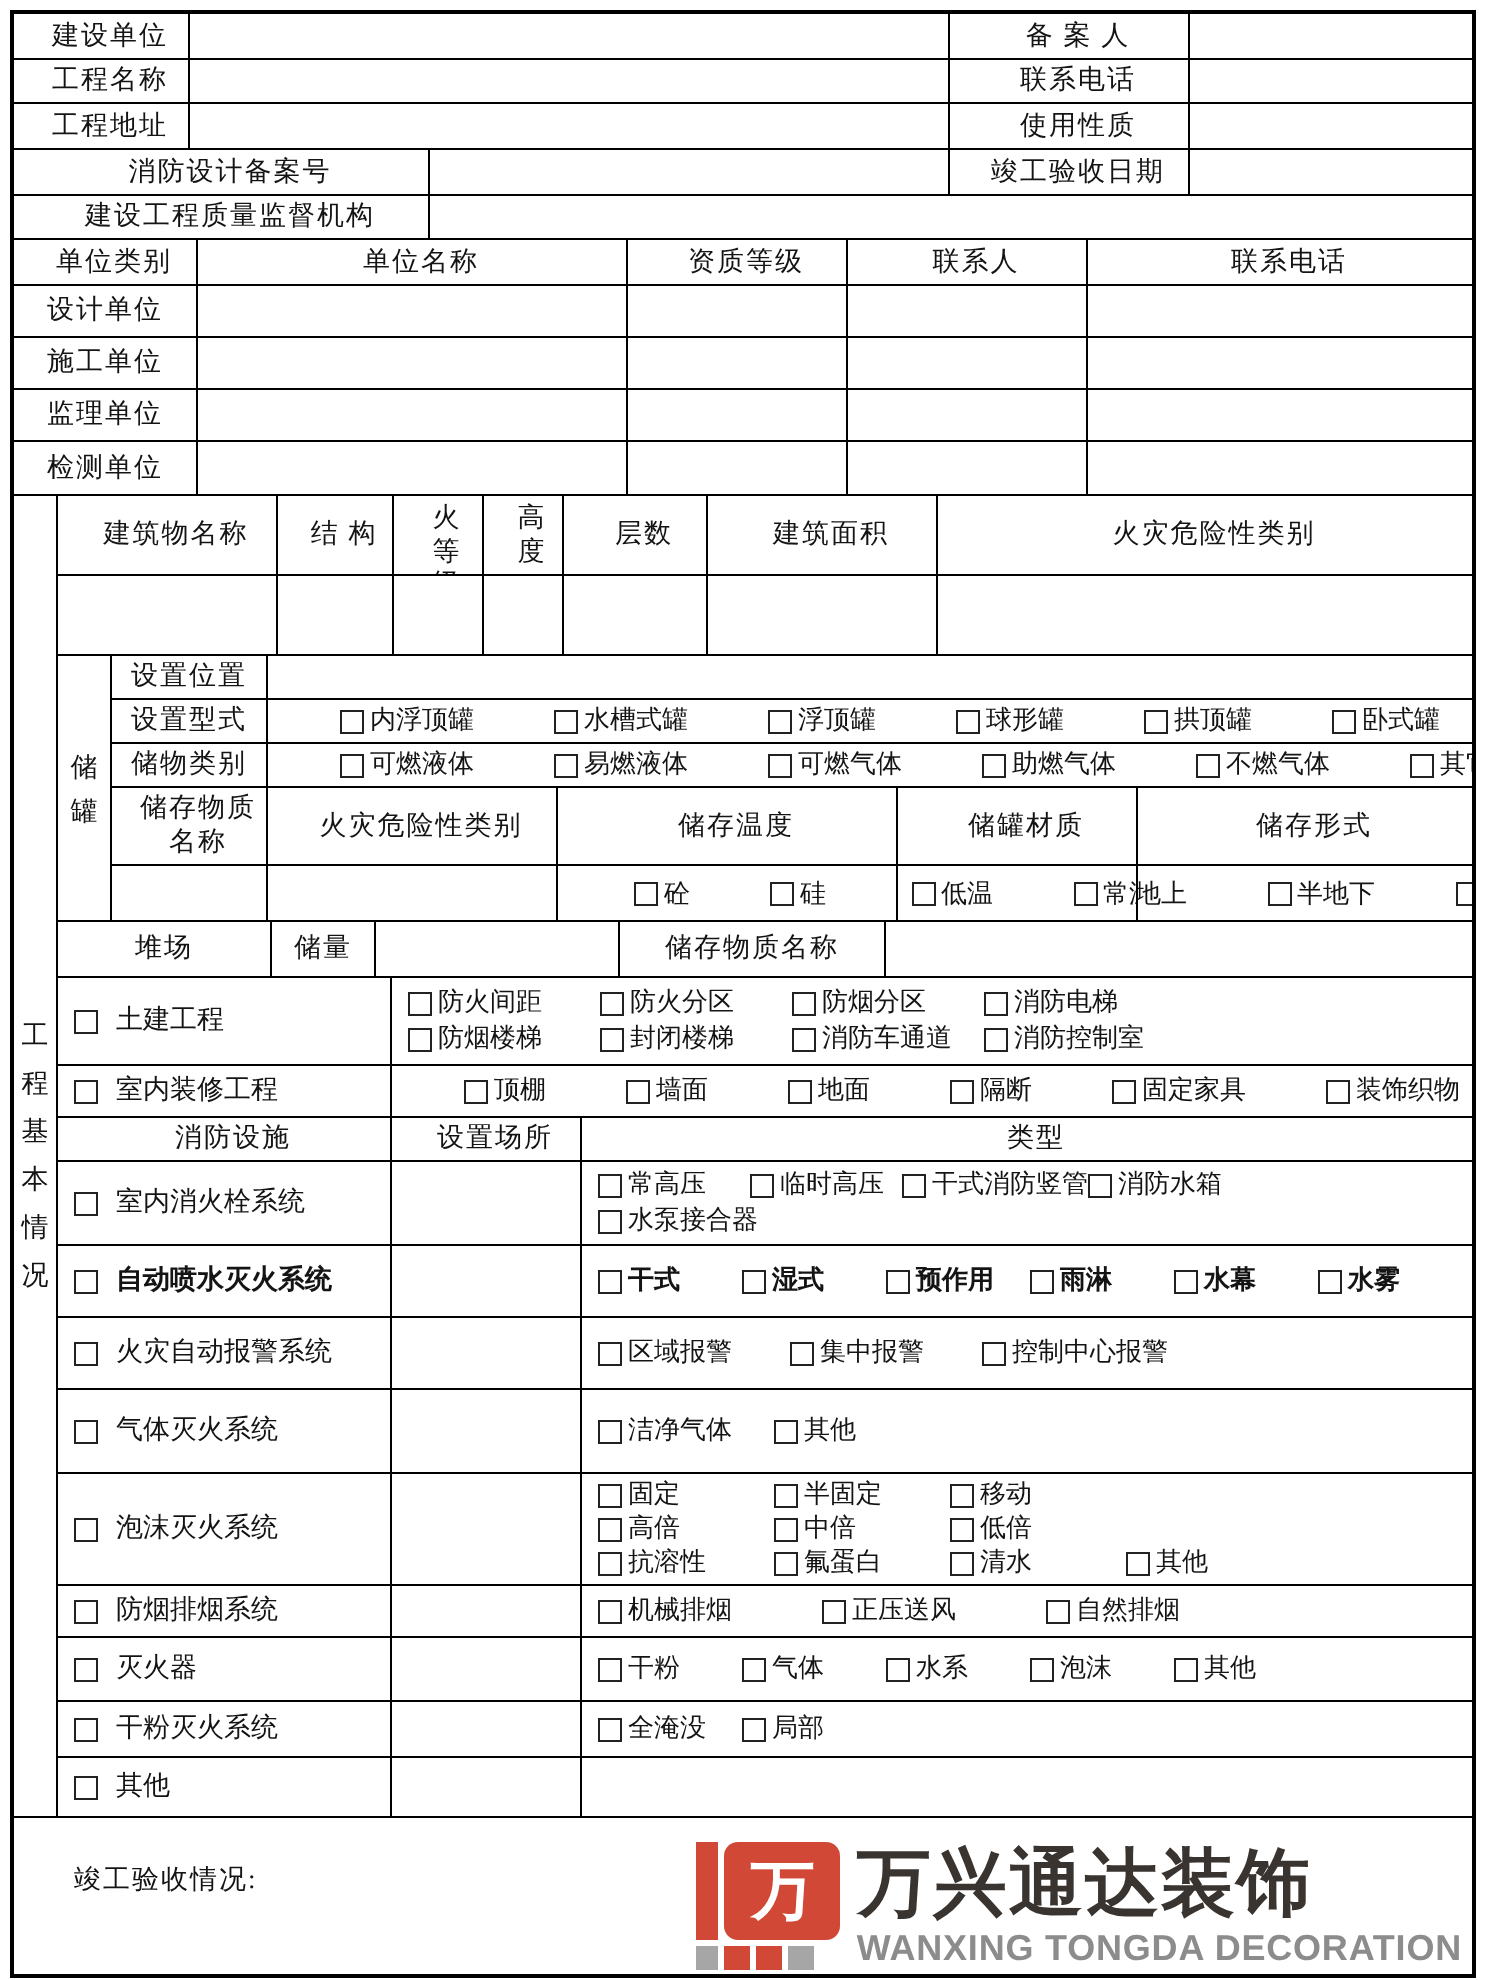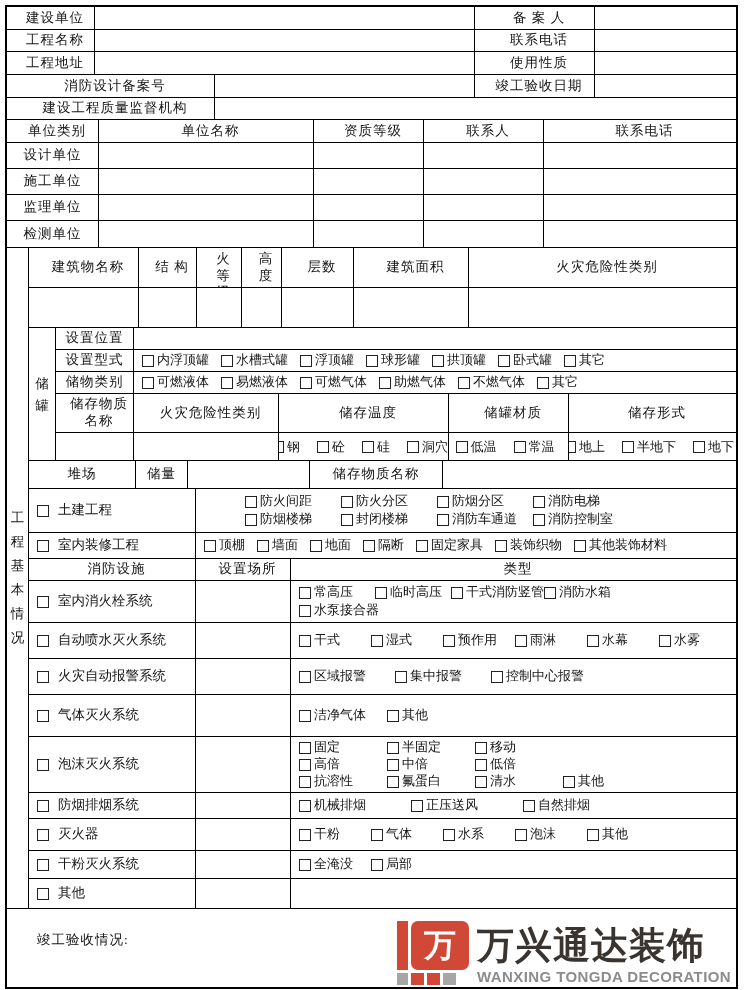--- a/index.html
+++ b/index.html
@@ -39,21 +39,21 @@
           justify-content:center;gap:6px;font-size:13.5px;box-sizing:border-box;}
   .vstrip2{border-right:1px solid #000;display:flex;flex-direction:column;align-items:center;
           justify-content:center;gap:4px;font-size:13.5px;box-sizing:border-box;}
   
   .opt{display:inline-flex;align-items:center;white-space:nowrap;font-size:13px;flex:none;}
   .cb{display:inline-block;width:10px;height:10px;border:1px solid #222;background:#fff;
       margin-right:3px;flex:none;}
   .optlines{display:flex;flex-direction:column;justify-content:center;width:100%;
             padding:2px 0 2px 8px;box-sizing:border-box;}
   .optline{display:flex;align-items:center;height:18px;}
-  .optline:not(.g) .opt{margin-right:12px;}
+  .optline:not(.g) .opt{margin-right:12px;margin-left:28px;}
   .optline.g .opt{margin-right:0;}
   .c72 .opt{min-width:72px;}
   .c76 .opt{min-width:76px;}
   .c88 .opt{min-width:88px;}
   .c96 .opt{min-width:96px;}
   .c112 .opt{min-width:112px;}
   
   .secD{display:block;position:relative;padding-left:37px;}
   .acc-label{position:absolute;left:30px;top:22px;font-size:13.5px;letter-spacing:1px;}
   .wm{position:absolute;right:3px;bottom:0;display:flex;align-items:flex-end;gap:8px;
@@ -65,21 +65,21 @@
           justify-content:center;color:#fff;font-size:32px;font-weight:bold;
           font-family:"Liberation Sans","DejaVu Sans",sans-serif;}
   .wm-dots{height:12px;display:flex;gap:3px;}
   .wm-sq{width:13px;height:12px;}
   .wm-sq.s1{width:11px;background:var(--wm-gray);}
   .wm-sq.s2,.wm-sq.s3{background:var(--wm-red);}
   .wm-sq.s4{background:var(--wm-gray);}
   .wm-text{display:flex;flex-direction:column;}
   .wm-cn{font-size:37px;font-weight:bold;color:var(--wm-dark);line-height:1;letter-spacing:1px;
          font-family:"Liberation Sans","DejaVu Sans",sans-serif;}
-  .wm-en{font-size:15px;font-weight:bold;color:var(--wm-gray2);letter-spacing:.4px;margin-top:4px;
+  .wm-en{font-size:18px;font-weight:bold;color:var(--wm-gray2);letter-spacing:.4px;margin-top:4px;
          font-family:"Liberation Sans","DejaVu Sans",sans-serif;}
 </style>
 </head>
 <body>
 
 <div class="sheet">
   <div class="tbl">
 
     
     <div class="row rA" style="height:23px">
@@ -310,21 +310,21 @@
               </div>
             </div>
           </div>
           <div class="row rYard" style="height: 28px;">
             <div class="cell lab">堆场</div>
             <div class="cell lab">储量</div>
             <div class="cell blank"></div>
             <div class="cell lab">储存物质名称</div>
             <div class="cell blank"></div>
           </div>
-          <div class="row rWork" style="height: 44px; gap: 41px;">
+          <div class="row rWork" style="height: 44px;">
             <div class="cell syslab">
               <span class="cb"></span>
               <span>土建工程</span>
             </div>
             <div class="cell optcell">
               <div class="optlines">
                 <div class="optline g c96">
                   <span class="opt">
                     <span class="cb"></span>
                     <span>防火间距</span>
@@ -436,21 +436,21 @@
                 </div>
                 <div class="optline g c76">
                   <span class="opt">
                     <span class="cb"></span>
                     <span>水泵接合器</span>
                   </span>
                 </div>
               </div>
             </div>
           </div>
-          <div class="row rFac" style="height: 36px;">
+          <div class="row rFac" style="height: 36px; font-weight: bold;">
             <div class="cell syslab">
               <span class="cb"></span>
               <span>自动喷水灭火系统</span>
             </div>
             <div class="cell blank"></div>
             <div class="cell optcell">
               <div class="optlines">
                 <div class="optline g c72">
                   <span class="opt">
                     <span class="cb"></span>

